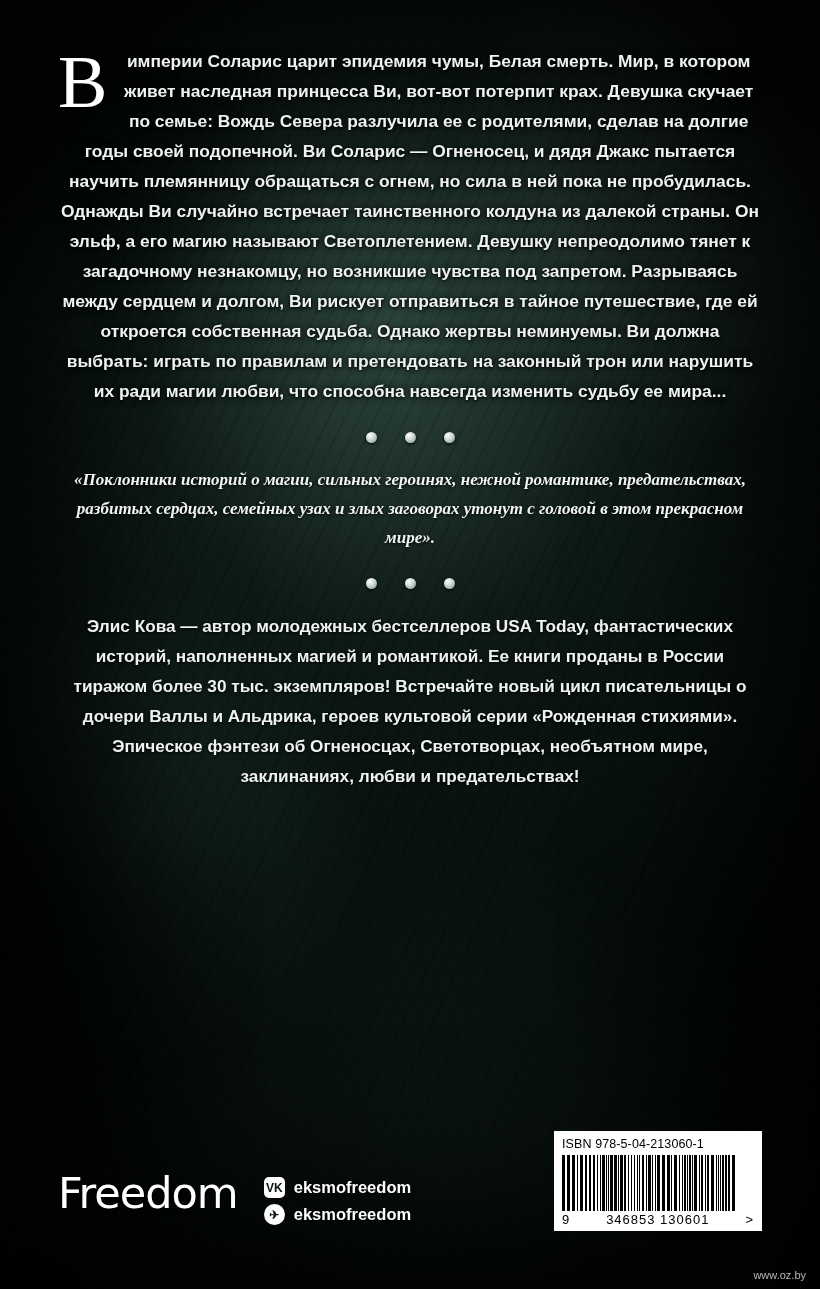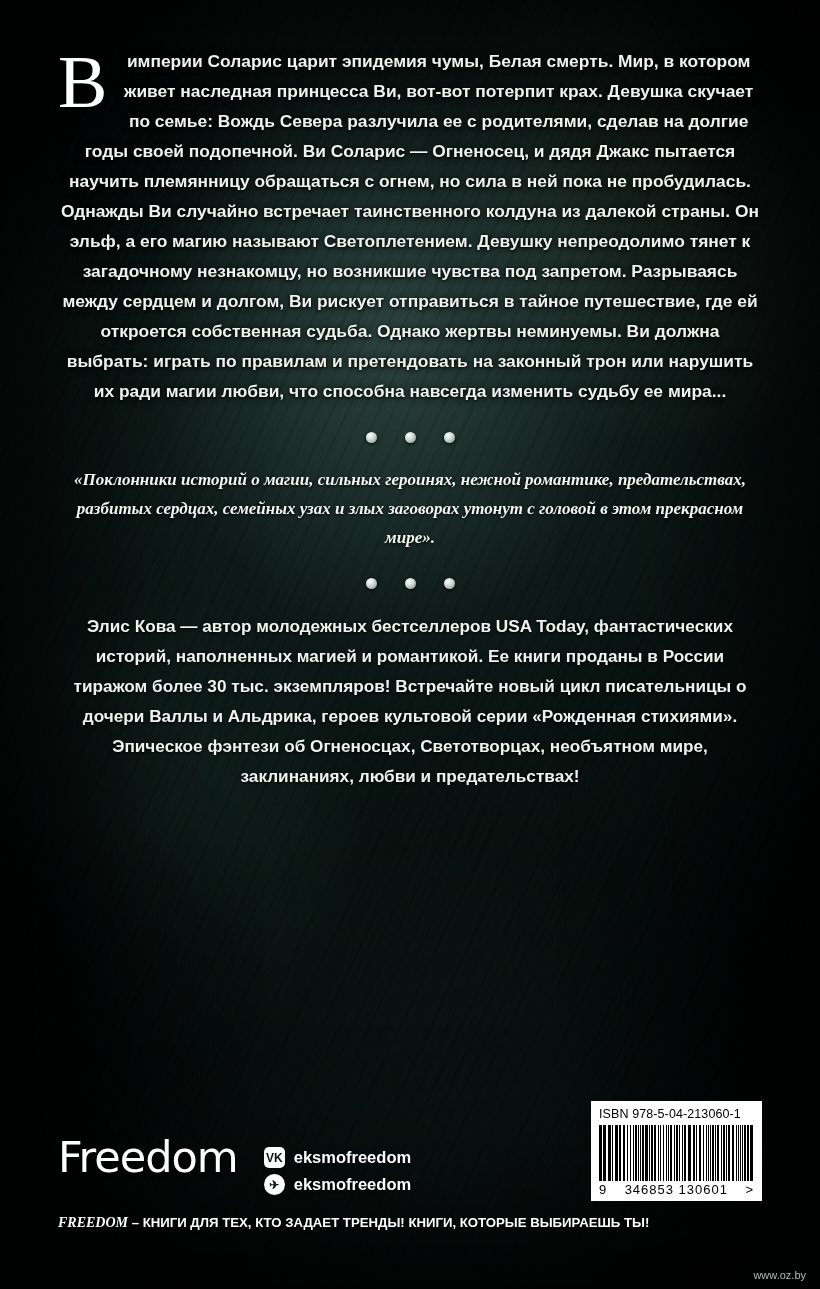--- a/index.html
+++ b/index.html
@@ -126,21 +126,21 @@
   .brand-block { display: flex; align-items: flex-start; gap: 26px; }
   .logo-word {
     font-family: "DejaVu Sans", sans-serif;
     font-size: 43px;
     line-height: 44px;
     color: #ffffff;
     letter-spacing: -1px;
     font-weight: 400;
     text-shadow: 0 2px 4px rgba(0,0,0,0.9);
   }
-  .socials { margin-top: 12px; }
+  .socials { margin-top: 6px; }
   .social-row {
     display: flex;
     align-items: center;
     gap: 9px;
     margin-bottom: 6px;
   }
   .soc-icon {
     width: 21px; height: 21px;
     border-radius: 5px;
     background: #ffffff;
@@ -155,21 +155,21 @@
   .soc-icon.tg { border-radius: 50%; }
   .soc-text {
     color: #ffffff;
     font-size: 16.5px;
     font-weight: 600;
     text-shadow: 0 1px 3px rgba(0,0,0,0.9);
   }
 
   .isbn-box {
     background: #ffffff;
-    width: 171px;
+    width: 208px;
     padding: 6px 8px 4px 8px;
     box-sizing: border-box;
   }
   .isbn-text {
     color: #000;
     font-size: 12.5px;
     font-family: "Liberation Sans", sans-serif;
     margin-bottom: 4px;
     letter-spacing: .1px;
   }
@@ -387,19 +387,16 @@
             <span style="width:1px"></span>
           </div>
         <div class="barcode-digits">
           <span>9</span>
           <span>346853 130601</span>
           <span>&gt;</span>
         </div>
       </div>
     </div>
 
-    <div class="tagline">
-      <span class="ital">FREEDOM</span><span> – КНИГИ ДЛЯ ТЕХ, КТО ЗАДАЕТ ТРЕНДЫ! КНИГИ, КОТОРЫЕ ВЫБИРАЕШЬ ТЫ!</span>
-    </div>
   </div>
 
   <div class="watermark">www.oz.by</div>
 </div>
 
 </body></html>

